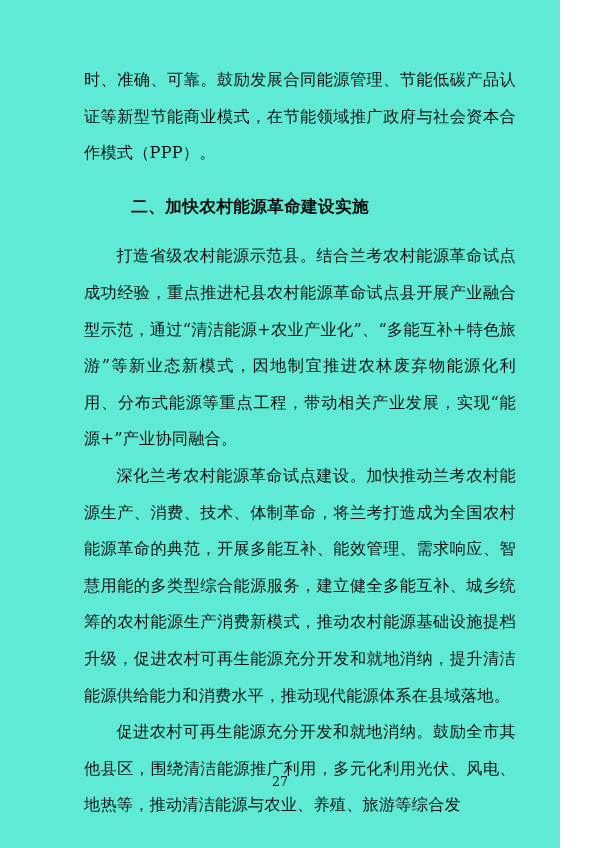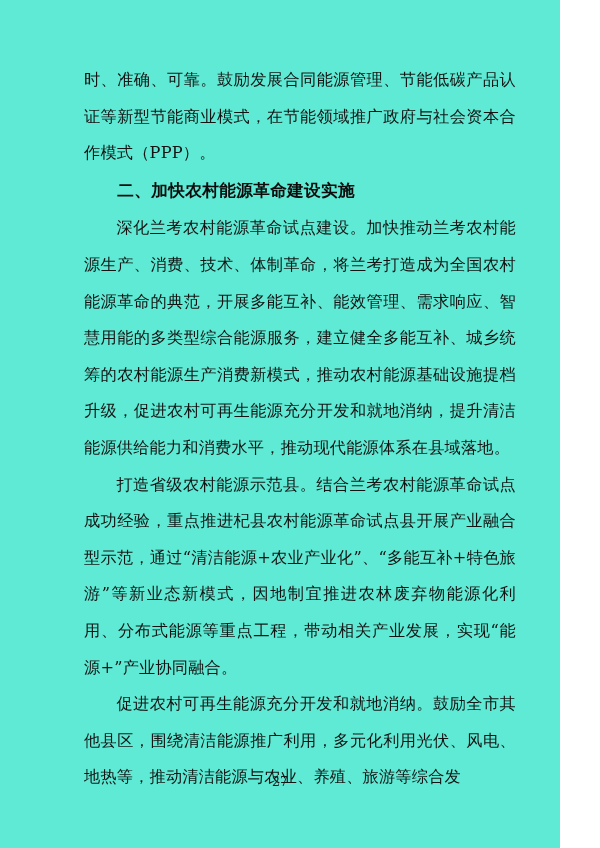--- a/index.html
+++ b/index.html
@@ -29,28 +29,27 @@
     line-height: 36.6px;
     color: #141414;
     text-align: justify;
     text-justify: inter-ideograph;
     letter-spacing: 0.2px;
   }
   .para.indent {
     text-indent: 2em;
   }
   .heading {
-    margin: 0;
+    margin: 14px;
     font-size: 16.6px;
     line-height: 36.6px;
     font-weight: bold;
     color: #0c0c0c;
     text-indent: 2em;
     letter-spacing: 0.4px;
-    font-family: Liberation Mono, monospace;
   }
   .spacer-sm {
     height: 2px;
   }
   .page-number {
     position: absolute;
     left: 0;
     right: 0;
     top: 774px;
     text-align: center;
@@ -64,22 +63,22 @@
 
 <div class="page">
   <div class="content">
 
     <p class="para">时、准确、可靠。鼓励发展合同能源管理、节能低碳产品认证等新型节能商业模式，在节能领域推广政府与社会资本合作模式（PPP）。</p>
 
     <div class="spacer-sm"></div>
 
     <h2 class="heading">二、加快农村能源革命建设实施</h2>
 
+    <p class="para indent">打造省级农村能源示范县。结合兰考农村能源革命试点成功经验，重点推进杞县农村能源革命试点县开展产业融合型示范，通过“清洁能源+农业产业化”、“多能互补+特色旅游”等新业态新模式，因地制宜推进农林废弃物能源化利用、分布式能源等重点工程，带动相关产业发展，实现“能源+”产业协同融合。</p>
+
     <p class="para indent">深化兰考农村能源革命试点建设。加快推动兰考农村能源生产、消费、技术、体制革命，将兰考打造成为全国农村能源革命的典范，开展多能互补、能效管理、需求响应、智慧用能的多类型综合能源服务，建立健全多能互补、城乡统筹的农村能源生产消费新模式，推动农村能源基础设施提档升级，促进农村可再生能源充分开发和就地消纳，提升清洁能源供给能力和消费水平，推动现代能源体系在县域落地。</p>
-
-    <p class="para indent">打造省级农村能源示范县。结合兰考农村能源革命试点成功经验，重点推进杞县农村能源革命试点县开展产业融合型示范，通过“清洁能源+农业产业化”、“多能互补+特色旅游”等新业态新模式，因地制宜推进农林废弃物能源化利用、分布式能源等重点工程，带动相关产业发展，实现“能源+”产业协同融合。</p>
 
     <p class="para indent">促进农村可再生能源充分开发和就地消纳。鼓励全市其他县区，围绕清洁能源推广利用，多元化利用光伏、风电、地热等，推动清洁能源与农业、养殖、旅游等综合发</p>
 
   </div>
 
   <div class="page-number">27</div>
 </div>
 
 </body></html>

